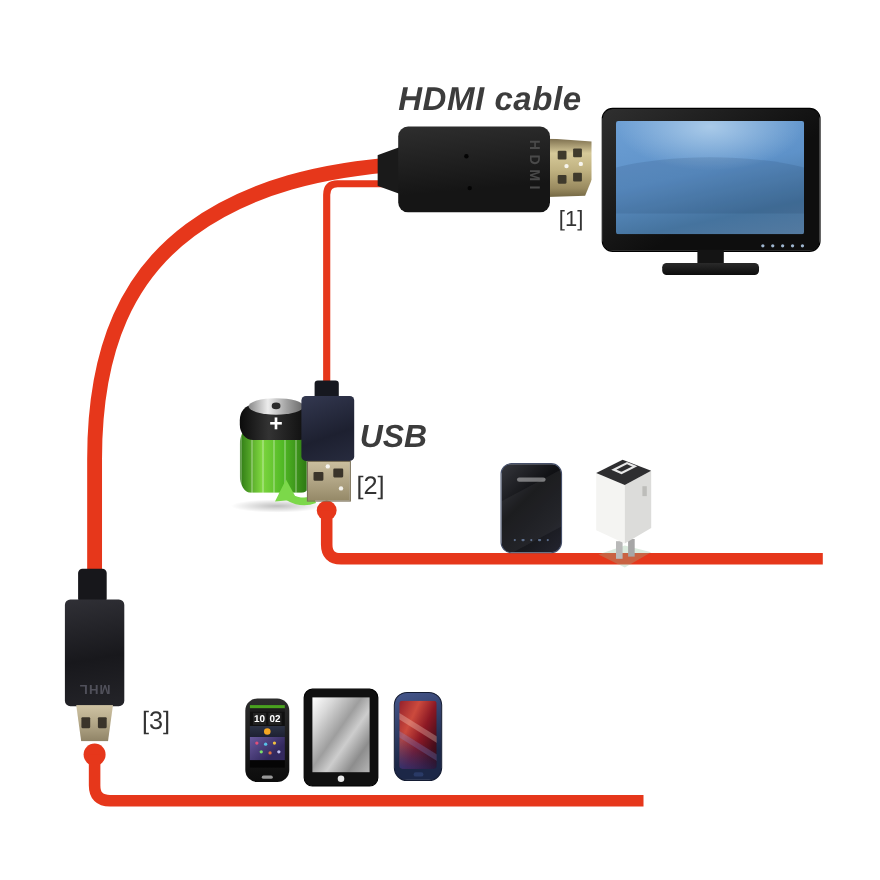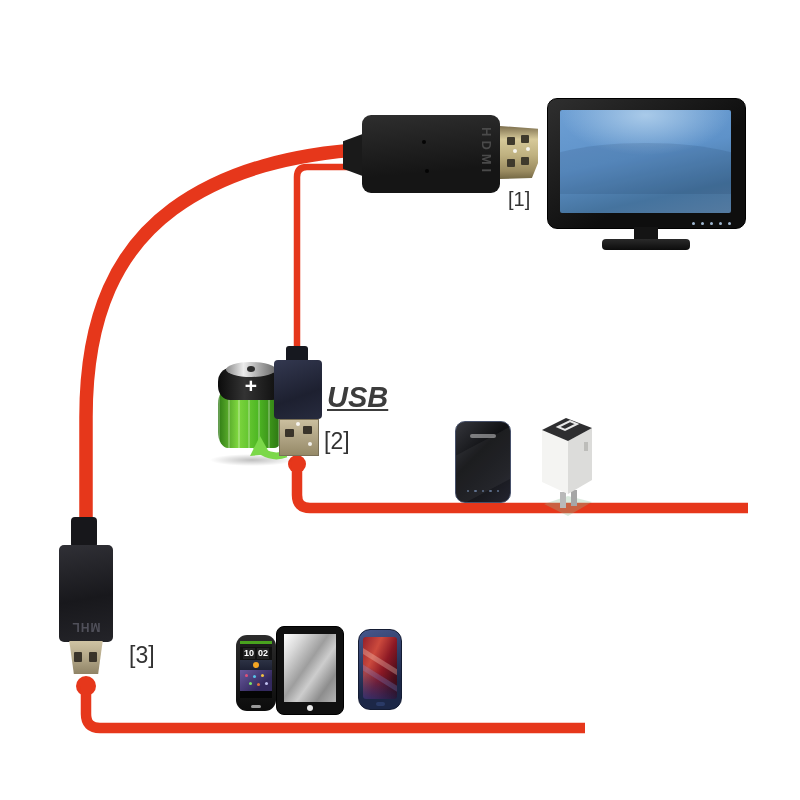--- a/index.html
+++ b/index.html
@@ -7,21 +7,21 @@
   .canvas{position:relative;width:800px;height:800px;background:#fff;overflow:hidden;
           font-family:"Liberation Sans", sans-serif;}
   .abs{position:absolute;}
   
   #cable-layer{position:absolute;left:0;top:0;z-index:1;}
   .red-line{stroke:var(--cable-red);fill:none;}
   .red-dot{fill:var(--cable-red);}
   
   .title{left:362px;top:74px;font-size:30px;font-weight:bold;font-style:italic;color:var(--title-gray);letter-spacing:.5px;z-index:3;}
   .ref-label{font-size:22px;color:var(--label-gray);z-index:3;}
-  .usb-caption{left:327px;top:381px;font-size:29px;font-weight:bold;font-style:italic;color:var(--title-gray);z-index:3;text-decoration:underline;}
+  .usb-caption{left:327px;top:381px;font-size:29px;font-weight:bold;font-style:italic;color:var(--title-gray);z-index:3;}
   
   .hdmi-wedge{left:343px;top:132px;width:25px;height:46px;background:#1a1a1a;z-index:2;
               clip-path:polygon(100% 0,100% 100%,0 80%,0 20%);}
   .hdmi-body{left:362px;top:115px;width:138px;height:78px;border-radius:9px;z-index:2;
              background:linear-gradient(175deg,#2e2e2e,#151515 70%);}
   .hdmi-screw{position:absolute;width:4px;height:4px;border-radius:50%;background:#040404;}
   .hdmi-vtext{position:absolute;right:6px;top:12px;writing-mode:vertical-rl;font-size:13px;font-weight:bold;
               color:#4a4a4a;letter-spacing:4px;}
   .hdmi-gold{left:500px;top:126px;width:38px;height:53px;z-index:2;
              clip-path:polygon(0 0,100% 5%,100% 70%,84% 98%,0 100%);
@@ -74,21 +74,21 @@
   
   .micro-nub{left:71px;top:517px;width:26px;height:31px;border-radius:4px;background:#17171b;z-index:2;}
   .micro-body{left:59px;top:545px;width:54px;height:97px;border-radius:5px;z-index:2;
               background:linear-gradient(170deg,#303036,#18181c 55%,#242429);}
   .micro-text{position:absolute;left:0;right:0;bottom:8px;text-align:center;transform:rotate(180deg);
               font-size:12px;font-weight:bold;color:#50505a;letter-spacing:1px;}
   .micro-metal{left:67px;top:641px;width:38px;height:33px;z-index:2;
                clip-path:polygon(6% 0,94% 0,82% 100%,18% 100%);
                background:linear-gradient(180deg,#cfc3a3,#b0a485 55%,#8f8366);}
   
-  .htc{left:236px;top:635px;width:40px;height:76px;border-radius:11px;z-index:2;
+  .htc{left:223px;top:635px;width:40px;height:76px;border-radius:11px;z-index:2;
        background:linear-gradient(#2c2c2c,#0c0c0c);}
   .htc-screen{position:absolute;left:4px;top:6px;width:32px;height:57px;display:flex;flex-direction:column;overflow:hidden;}
   .s-green{height:3px;background:#49a21e;}
   .s-status{height:3px;background:#1c1c1c;}
   .s-clock{height:13px;background:#101010;display:flex;align-items:center;justify-content:center;gap:2px;}
   .s-clock span{font-size:9px;font-weight:bold;color:#fff;background:#222;padding:0 1px;line-height:11px;}
   .s-weather{height:10px;background:linear-gradient(#2c3244,#1d2133);position:relative;}
   .s-weather i{position:absolute;left:13px;top:2px;width:6px;height:6px;border-radius:50%;background:#f5a623;}
   .s-apps{flex:1;background:linear-gradient(140deg,#6a5a9e,#33295e 70%);position:relative;}
   .s-apps i{position:absolute;left:5px;top:4px;width:3px;height:3px;border-radius:50%;background:#e0507a;
@@ -115,20 +115,21 @@
 
   <svg id="cable-layer" width="800" height="800" viewBox="0 0 800 800">
     <path class="red-line" stroke-width="13.5" stroke-linecap="round" d="M 366 149 C 295 154 228 169 173 209 C 119 249 86 312 86 417 L 86 522"></path>
     <path class="red-line" stroke-width="6.5" d="M 352 167 L 307 167 Q 297 167 297 177 L 297 352"></path>
     <circle class="red-dot" cx="297" cy="464" r="9"></circle>
     <path class="red-line" stroke-width="10.5" d="M 297 464 L 297 495 Q 297 508 310 508 L 748 508"></path>
     <circle class="red-dot" cx="86" cy="686" r="10"></circle>
     <path class="red-line" stroke-width="10.5" d="M 86 686 L 86 714 Q 86 728 100 728 L 585 728"></path>
   </svg>
 
+  <div class="abs title">HDMI cable</div>
 
   <div class="abs hdmi-wedge"></div>
   <div class="abs hdmi-body">
     <i class="hdmi-screw" style="left:60px;top:25px;"></i>
     <i class="hdmi-screw" style="left:63px;top:54px;"></i>
     <span class="hdmi-vtext">HDMI</span>
   </div>
   <div class="abs hdmi-gold">
     <i class="pin" style="left:7px;top:11px;"></i>
     <i class="pin" style="left:21px;top:9px;"></i>

